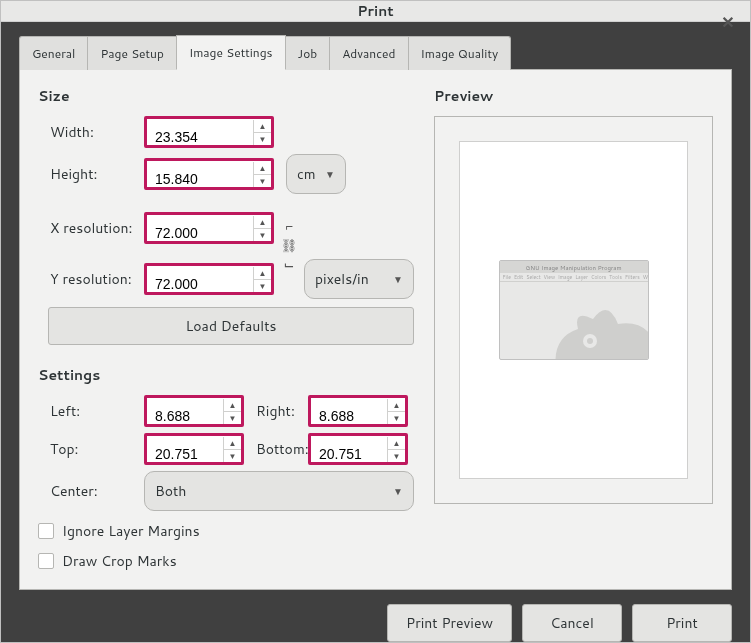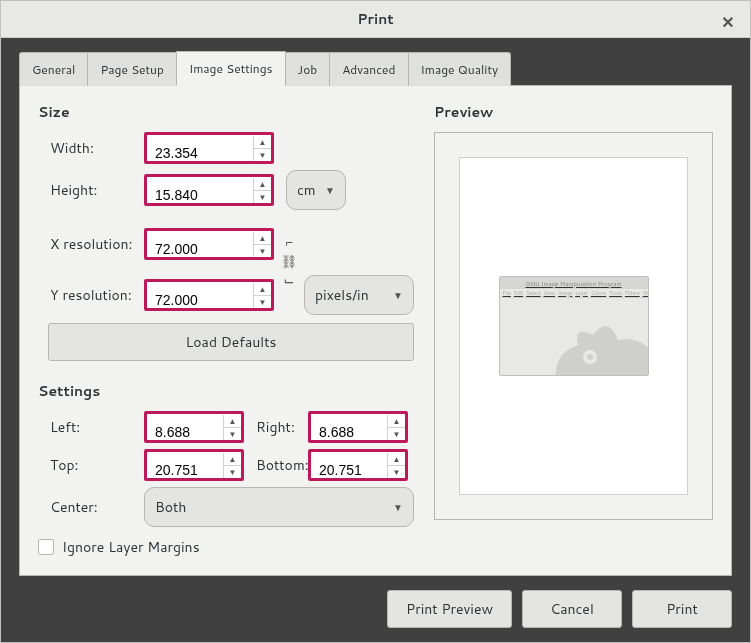--- a/index.html
+++ b/index.html
@@ -41,21 +41,21 @@
 .combo.full { flex: 1; }
 
 .link-col { display: flex; flex-direction: column; align-items: center; justify-content: center; width: 18px; font-size: 13px; color: #555; line-height: 1; gap: 6px; margin: 0 6px; }
 
 .btn { background: #e4e4e2; border: 1px solid #b6b6b3; border-radius: 3px; padding: 8px 18px; cursor: pointer; font-size: 14px; text-align: center; }
 .btn.wide { width: 100%; }
 
 .checkbox-row { display: flex; align-items: center; gap: 8px; margin-top: 10px; cursor: pointer; }
 .checkbox { width: 16px; height: 16px; border: 1px solid #b6b6b3; background: #fff; border-radius: 2px; }
 
-.preview-box { border: 1px solid #b6b6b3; background: #f2f2f1; height: 388px; padding: 24px; display: flex; align-items: center; justify-content: center; text-decoration: underline; }
+.preview-box { border: 1px solid #b6b6b3; background: #f2f2f1; height: 388px; padding: 24px; display: flex; align-items: center; justify-content: center; }
 .preview-page { width: 100%; height: 100%; background: #ffffff; border: 1px solid #cfcfce; position: relative; display: flex; align-items: center; justify-content: center; }
 .preview-thumb { width: 150px; height: 100px; background: #e8e8e7; border: 1px solid #c0c0c0; border-radius: 2px; overflow: hidden; position: relative; }
 .preview-thumb .tbar { height: 12px; background: #d6d6d4; font-size: 6px; display: flex; align-items: center; justify-content: center; color: #888; }
 .preview-thumb .mbar { height: 9px; background: #e8e8e7; border-bottom: 1px solid #d0d0ce; font-size: 5px; color: #aaa; padding: 0 3px; display: flex; align-items: center; gap: 3px; }
 .preview-thumb .wolf { position: absolute; right: -20px; bottom: -20px; width: 120px; height: 80px; }
 
 .footer { display: flex; justify-content: flex-end; gap: 10px; padding: 14px 18px; }
 .footer .btn { min-width: 100px; }
 
 .pos-section { margin-top: 20px; }
@@ -210,20 +210,24 @@
               </div>
             </div>
           </div>
         </div>
 
         <div class="checkbox-row">
           <div class="checkbox"></div>
           <span>Ignore Layer Margins</span>
         </div>
 
+        <div class="checkbox-row">
+          <div class="checkbox"></div>
+          <span>Draw Crop Marks</span>
+        </div>
 
       </div>
 
       <div class="right-col">
         <div class="section-title">Preview</div>
         <div class="preview-box">
           <div class="preview-page">
             <div class="preview-thumb">
               <div class="tbar">GNU Image Manipulation Program</div>
               <div class="mbar">

